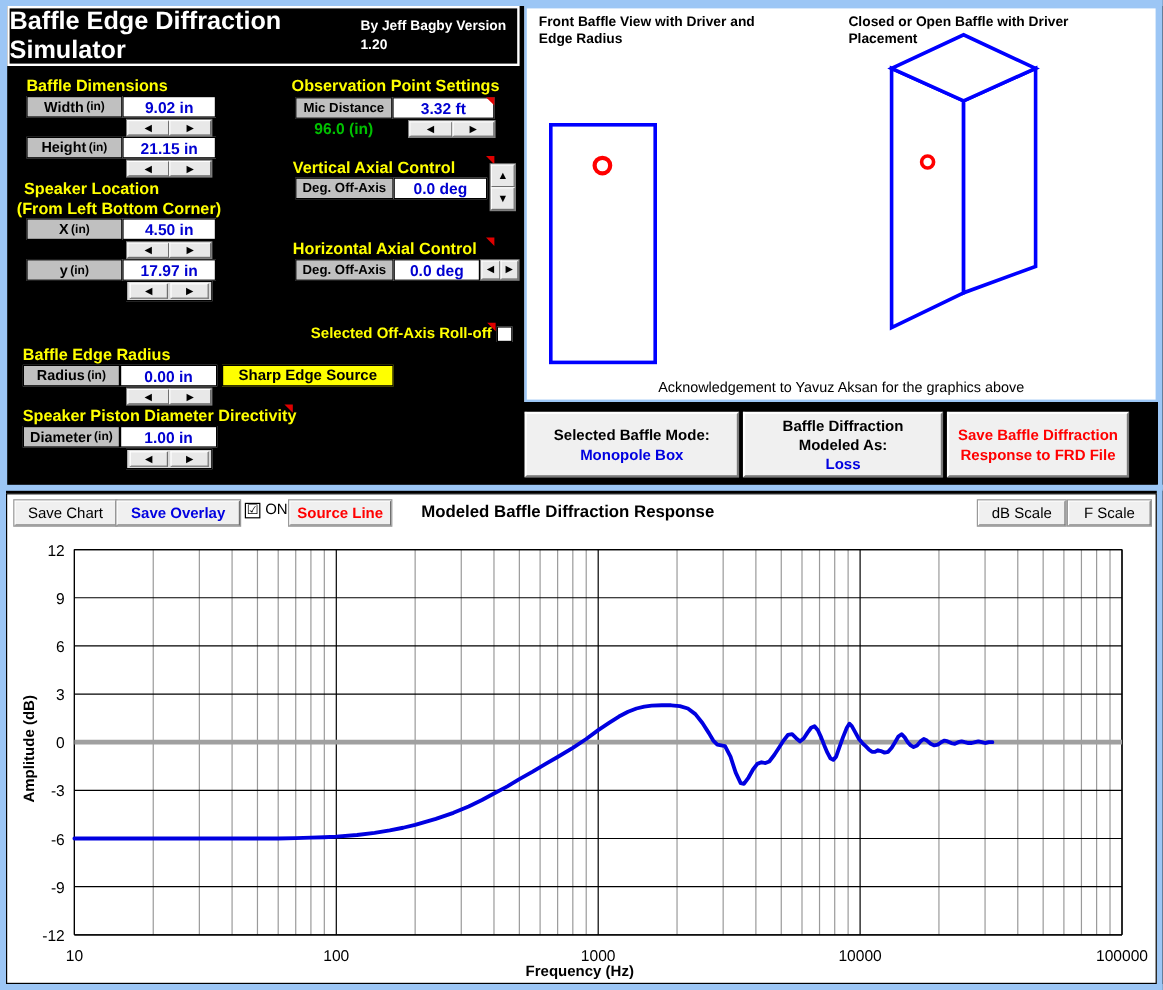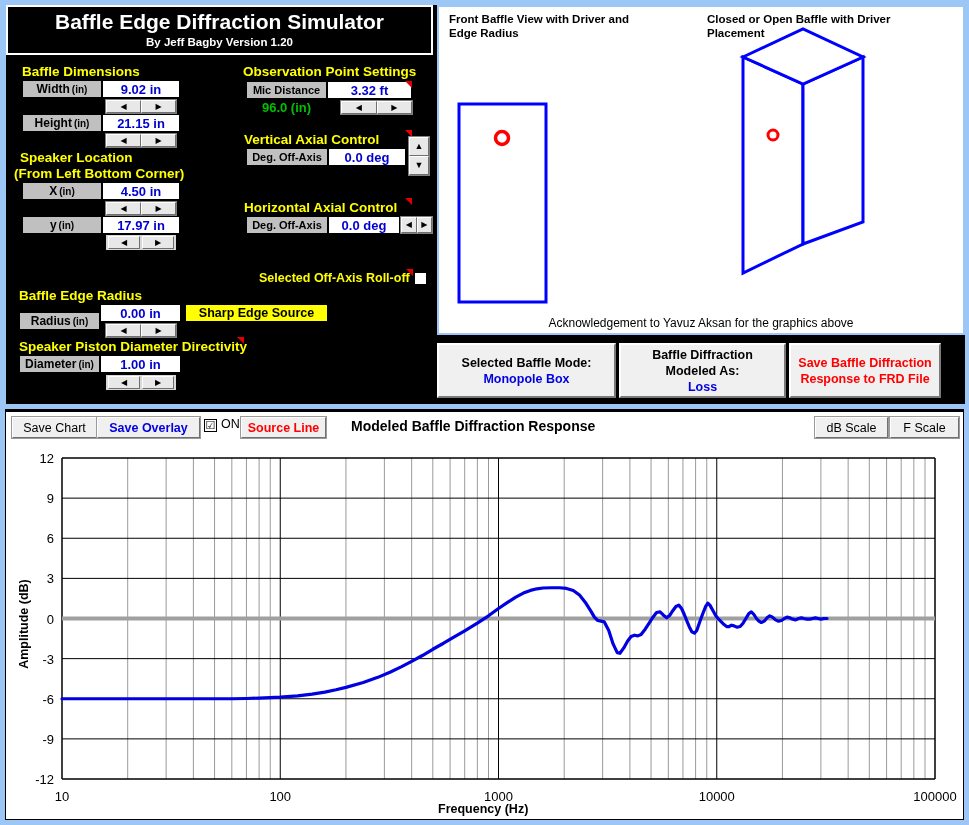--- a/index.html
+++ b/index.html
@@ -13,21 +13,21 @@
   }
   #app { position:absolute; inset:0; background:#000; }
 
   
   .blue-frame { position:absolute; background:#9cc6f5; }
 
   
   #title-box {
     position:absolute; left:6px; top:5px; width:427px; height:50px;
     background:#000; border:2px solid #fff;
-    display:flex; flex-direction:column; align-items:center; justify-content:center;
+    display:flex; flex-direction:row; align-items:center; justify-content:center;
   }
   #title-main { color:#fff; font-size:21px; font-weight:bold; letter-spacing:0px; line-height:24px; }
   #title-sub  { color:#fff; font-size:11.5px; font-weight:bold; line-height:16px; }
 
   
   .grp-head {
     position:absolute; color:#ffff00; font-weight:bold; font-size:13.5px;
     white-space:nowrap;
   }
   .lbl-cell {
@@ -203,21 +203,21 @@
     <span>y</span>
     <span class="small">(in)</span>
   </div>
   <div class="val-cell" style="left:102px;top:216px;width:78px;">17.97 in</div>
   <div class="spin framed" style="left:105px;top:234px;width:72px;height:17px;">
     <div class="sb">◀</div>
     <div class="sb">▶</div>
   </div>
 
   <div class="grp-head" style="left:19px;top:288px;">Baffle Edge Radius</div>
-  <div class="lbl-cell" style="left:19px;top:312px;width:81px;">
+  <div class="lbl-cell" style="left:19px;top:304px;width:81px;">
     <span>Radius</span>
     <span class="small">(in)</span>
   </div>
   <div class="val-cell" style="left:100px;top:304px;width:81px;">0.00 in</div>
   <div class="yellow-cell" style="left:185px;top:304px;width:143px;">Sharp Edge Source</div>
   <div class="spin" style="left:105px;top:323px;width:72px;">
     <div class="sb">◀</div>
     <div class="sb">▶</div>
   </div>
 

